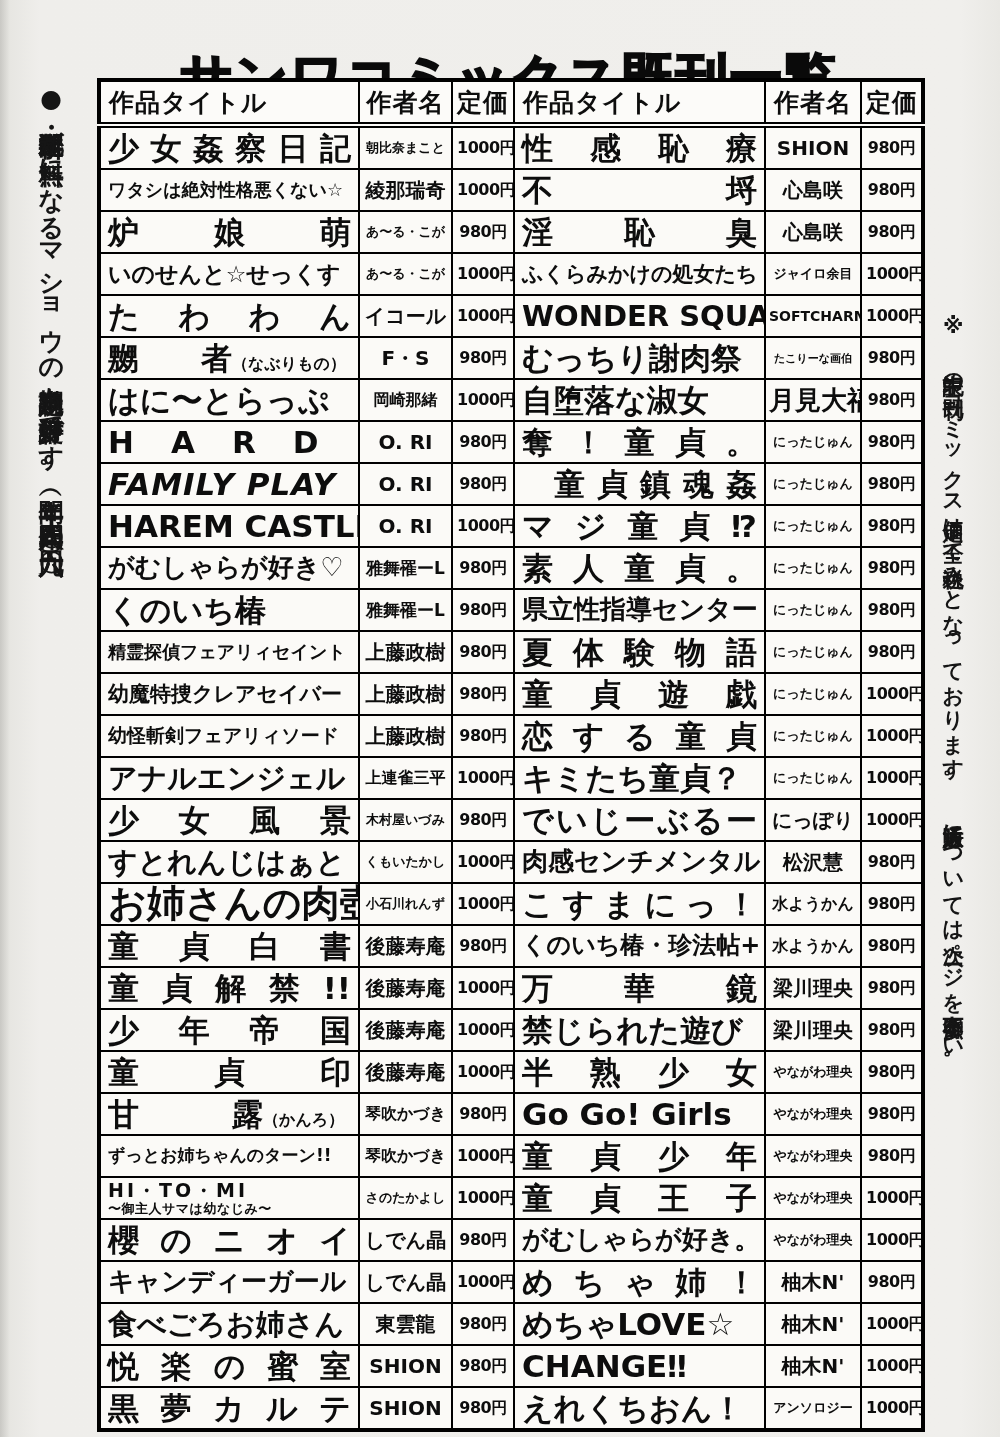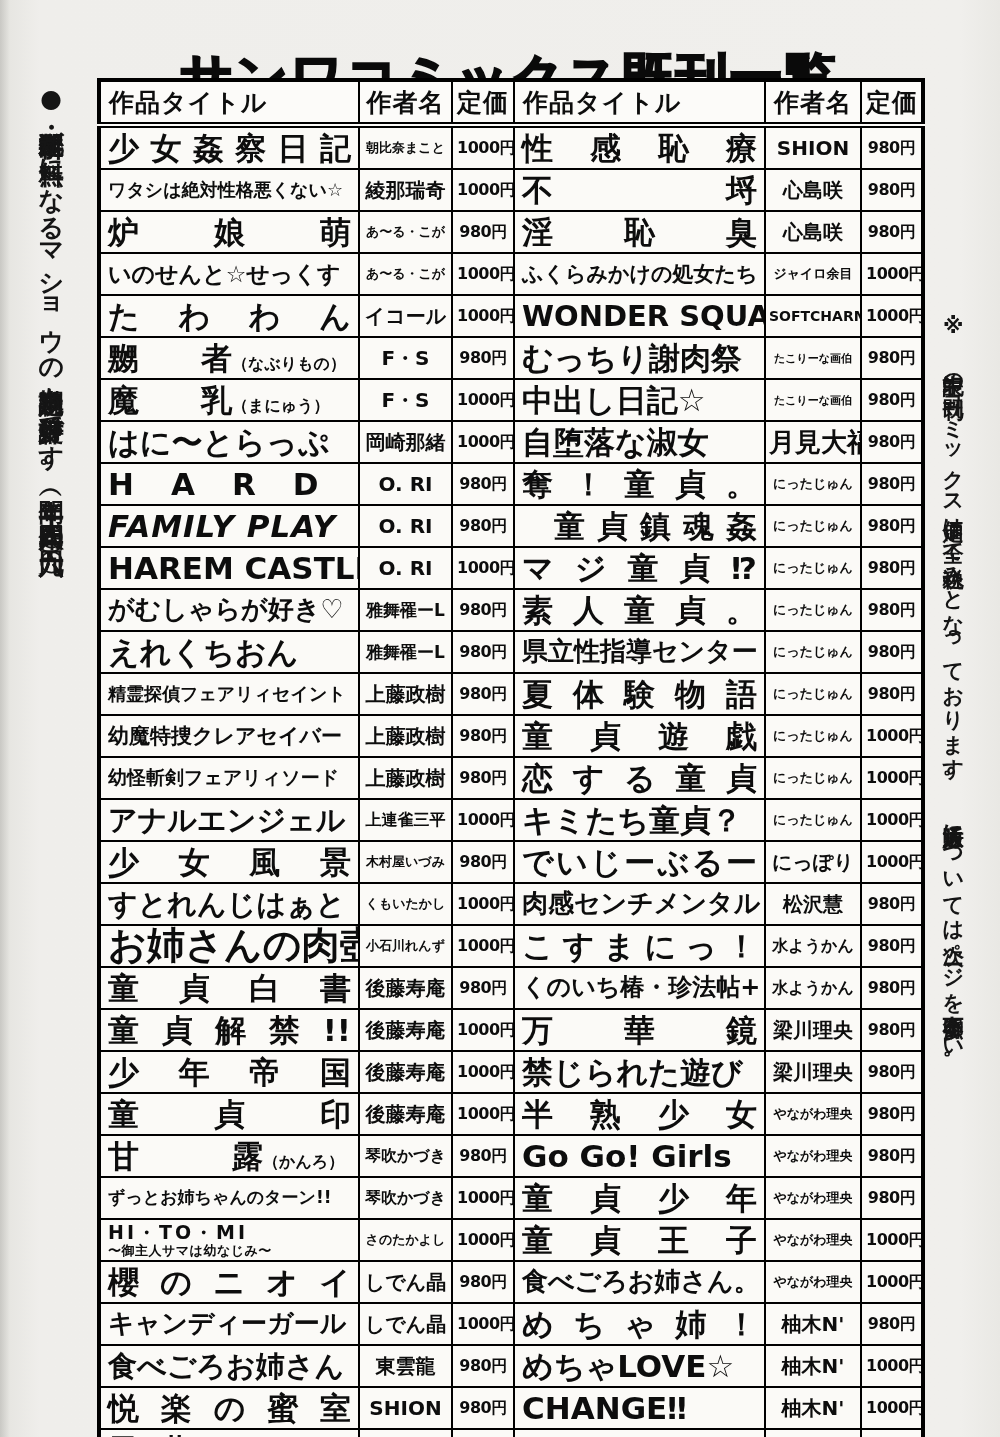--- a/index.html
+++ b/index.html
@@ -130,30 +130,22 @@
       </tr>
       <tr>
         <td class="c-title"><span class="t-main" style="font-size: 31px;">嬲　　者</span><span class="t-note">（なぶりもの）</span></td>
         <td class="c-author" style="font-size: 20px;">F・S</td>
         <td class="c-price">980円</td>
         <td class="c-title"><span class="t-main" style="font-size: 31px;">むっちり謝肉祭</span></td>
         <td class="c-author" style="font-size: 11px;">たこりーな画伯</td>
         <td class="c-price">980円</td>
       </tr>
       <tr>
-        <td class="c-title"><span class="t-main" style="font-size: 31px;">魔　　乳</span><span class="t-note">（まにゅう）</span></td>
-        <td class="c-author" style="font-size: 20px;">F・S</td>
-        <td class="c-price">1000円</td>
-        <td class="c-title"><span class="t-main" style="font-size: 31px;">中出し日記☆</span></td>
-        <td class="c-author" style="font-size: 11px;">たこりーな画伯</td>
-        <td class="c-price">980円</td>
-      </tr>
-      <tr>
         <td class="c-title"><span class="t-main" style="font-size: 31px;">はに〜とらっぷ</span></td>
-        <td class="c-author" style="font-size: 20px;">岡崎那緒</td>
+        <td class="c-author" style="font-size: 16px;">岡崎那緒</td>
         <td class="c-price">1000円</td>
         <td class="c-title"><span class="t-main" style="font-size: 31px;">自堕落な淑女</span></td>
         <td class="c-author" style="font-size: 26px;">月見大福</td>
         <td class="c-price">980円</td>
       </tr>
       <tr>
         <td class="c-title"><span class="t-main" style="font-size: 31px; letter-spacing: 37px;">HARD</span></td>
         <td class="c-author" style="font-size: 20px;">O. RI</td>
         <td class="c-price">980円</td>
         <td class="c-title spread"><span class="t-main" style="font-size: 31px;">奪！童貞。</span></td>
@@ -178,21 +170,21 @@
       </tr>
       <tr>
         <td class="c-title"><span class="t-main" style="font-size: 26px;">がむしゃらが好き♡</span></td>
         <td class="c-author" style="font-size: 17px;">雅舞罹ーL</td>
         <td class="c-price">980円</td>
         <td class="c-title spread"><span class="t-main" style="font-size: 31px;">素人童貞。</span></td>
         <td class="c-author" style="font-size: 13px;">にったじゅん</td>
         <td class="c-price">980円</td>
       </tr>
       <tr>
-        <td class="c-title"><span class="t-main" style="font-size: 31px;">えれくちおん</span></td>
+        <td class="c-title"><span class="t-main" style="font-size: 31px;">くのいち椿</span></td>
         <td class="c-author" style="font-size: 17px;">雅舞罹ーL</td>
         <td class="c-price">980円</td>
         <td class="c-title"><span class="t-main" style="font-size: 26px;">県立性指導センター</span></td>
         <td class="c-author" style="font-size: 13px;">にったじゅん</td>
         <td class="c-price">980円</td>
       </tr>
       <tr>
         <td class="c-title"><span class="t-main" style="font-size: 18px;">精霊探偵フェアリィセイント</span></td>
         <td class="c-author" style="font-size: 20px;">上藤政樹</td>
         <td class="c-price">980円</td>
@@ -304,21 +296,21 @@
         <td class="c-author" style="font-size: 13px;">さのたかよし</td>
         <td class="c-price">1000円</td>
         <td class="c-title spread"><span class="t-main" style="font-size: 31px;">童貞王子</span></td>
         <td class="c-author" style="font-size: 13px;">やながわ理央</td>
         <td class="c-price">1000円</td>
       </tr>
       <tr>
         <td class="c-title spread"><span class="t-main" style="font-size: 31px;">櫻のニオイ</span></td>
         <td class="c-author" style="font-size: 20px;">しでん晶</td>
         <td class="c-price">980円</td>
-        <td class="c-title"><span class="t-main" style="font-size: 26px;">食べごろお姉さん。</span></td>
+        <td class="c-title"><span class="t-main" style="font-size: 26px;">がむしゃらが好き。</span></td>
         <td class="c-author" style="font-size: 13px;">やながわ理央</td>
         <td class="c-price">1000円</td>
       </tr>
       <tr>
         <td class="c-title"><span class="t-main" style="font-size: 26px; text-align: right;">キャンディーガール</span></td>
         <td class="c-author" style="font-size: 20px;">しでん晶</td>
         <td class="c-price">1000円</td>
         <td class="c-title spread"><span class="t-main" style="font-size: 31px;">めちゃ姉！</span></td>
         <td class="c-author" style="font-size: 20px;">柚木N'</td>
         <td class="c-price">980円</td>

